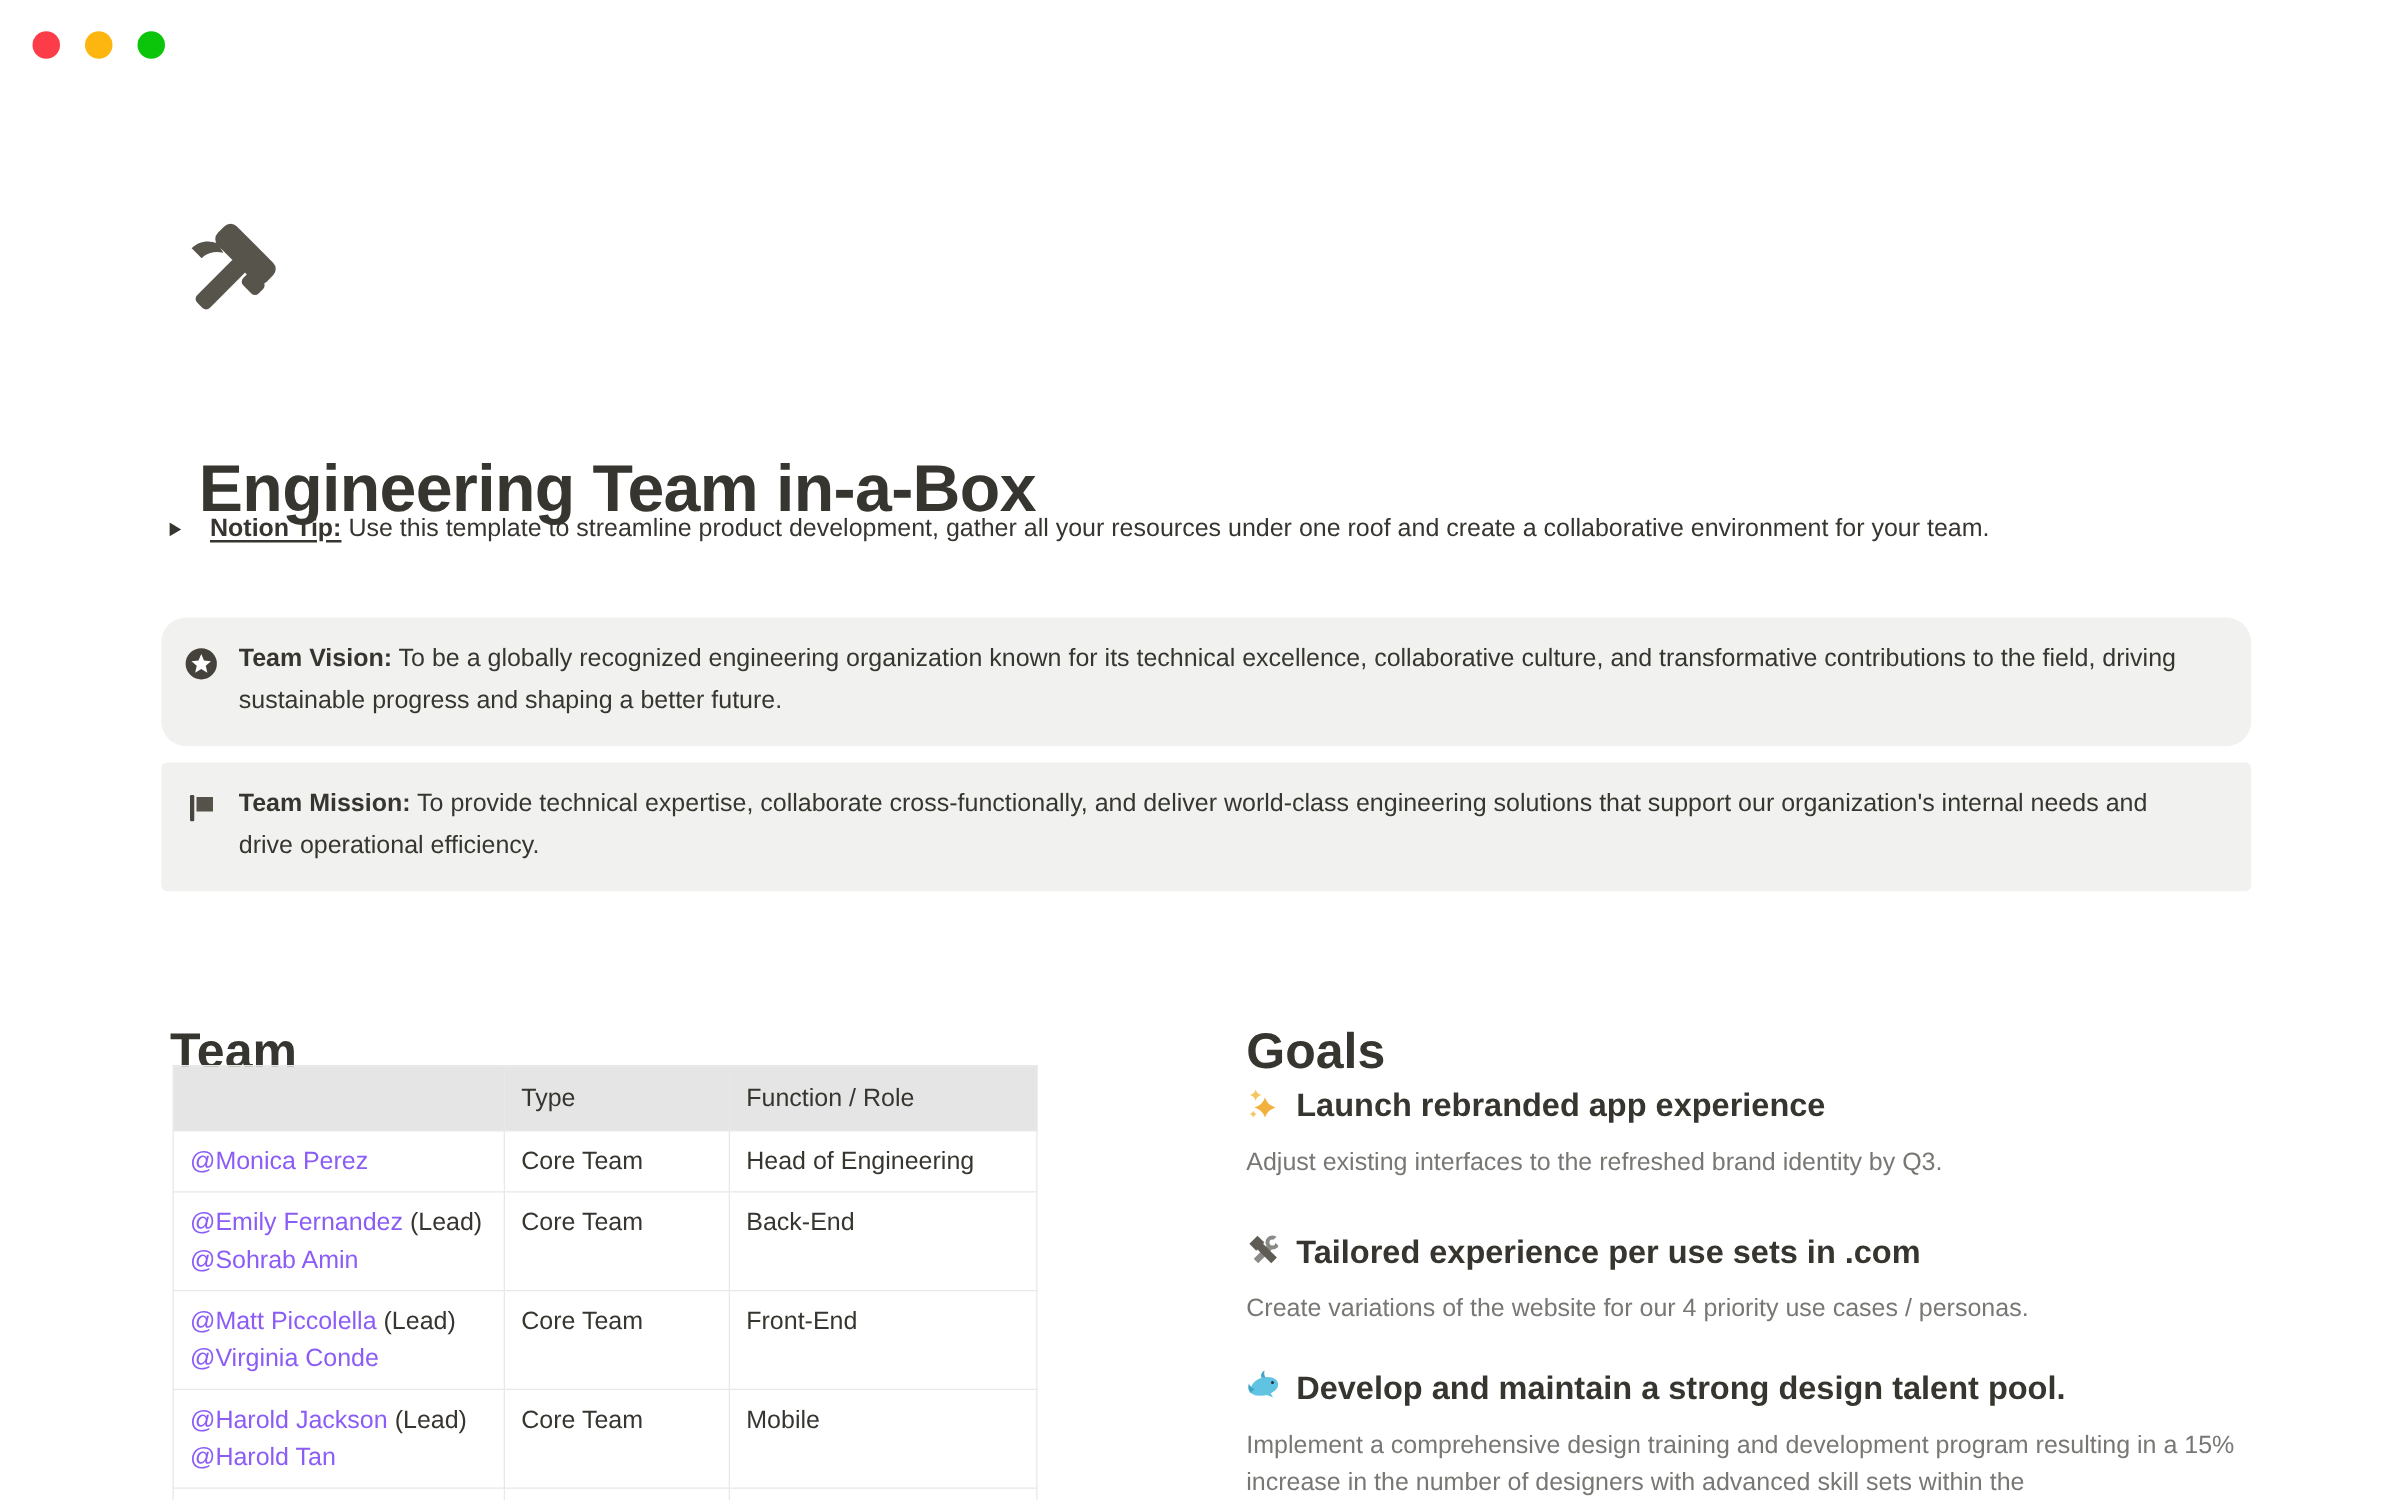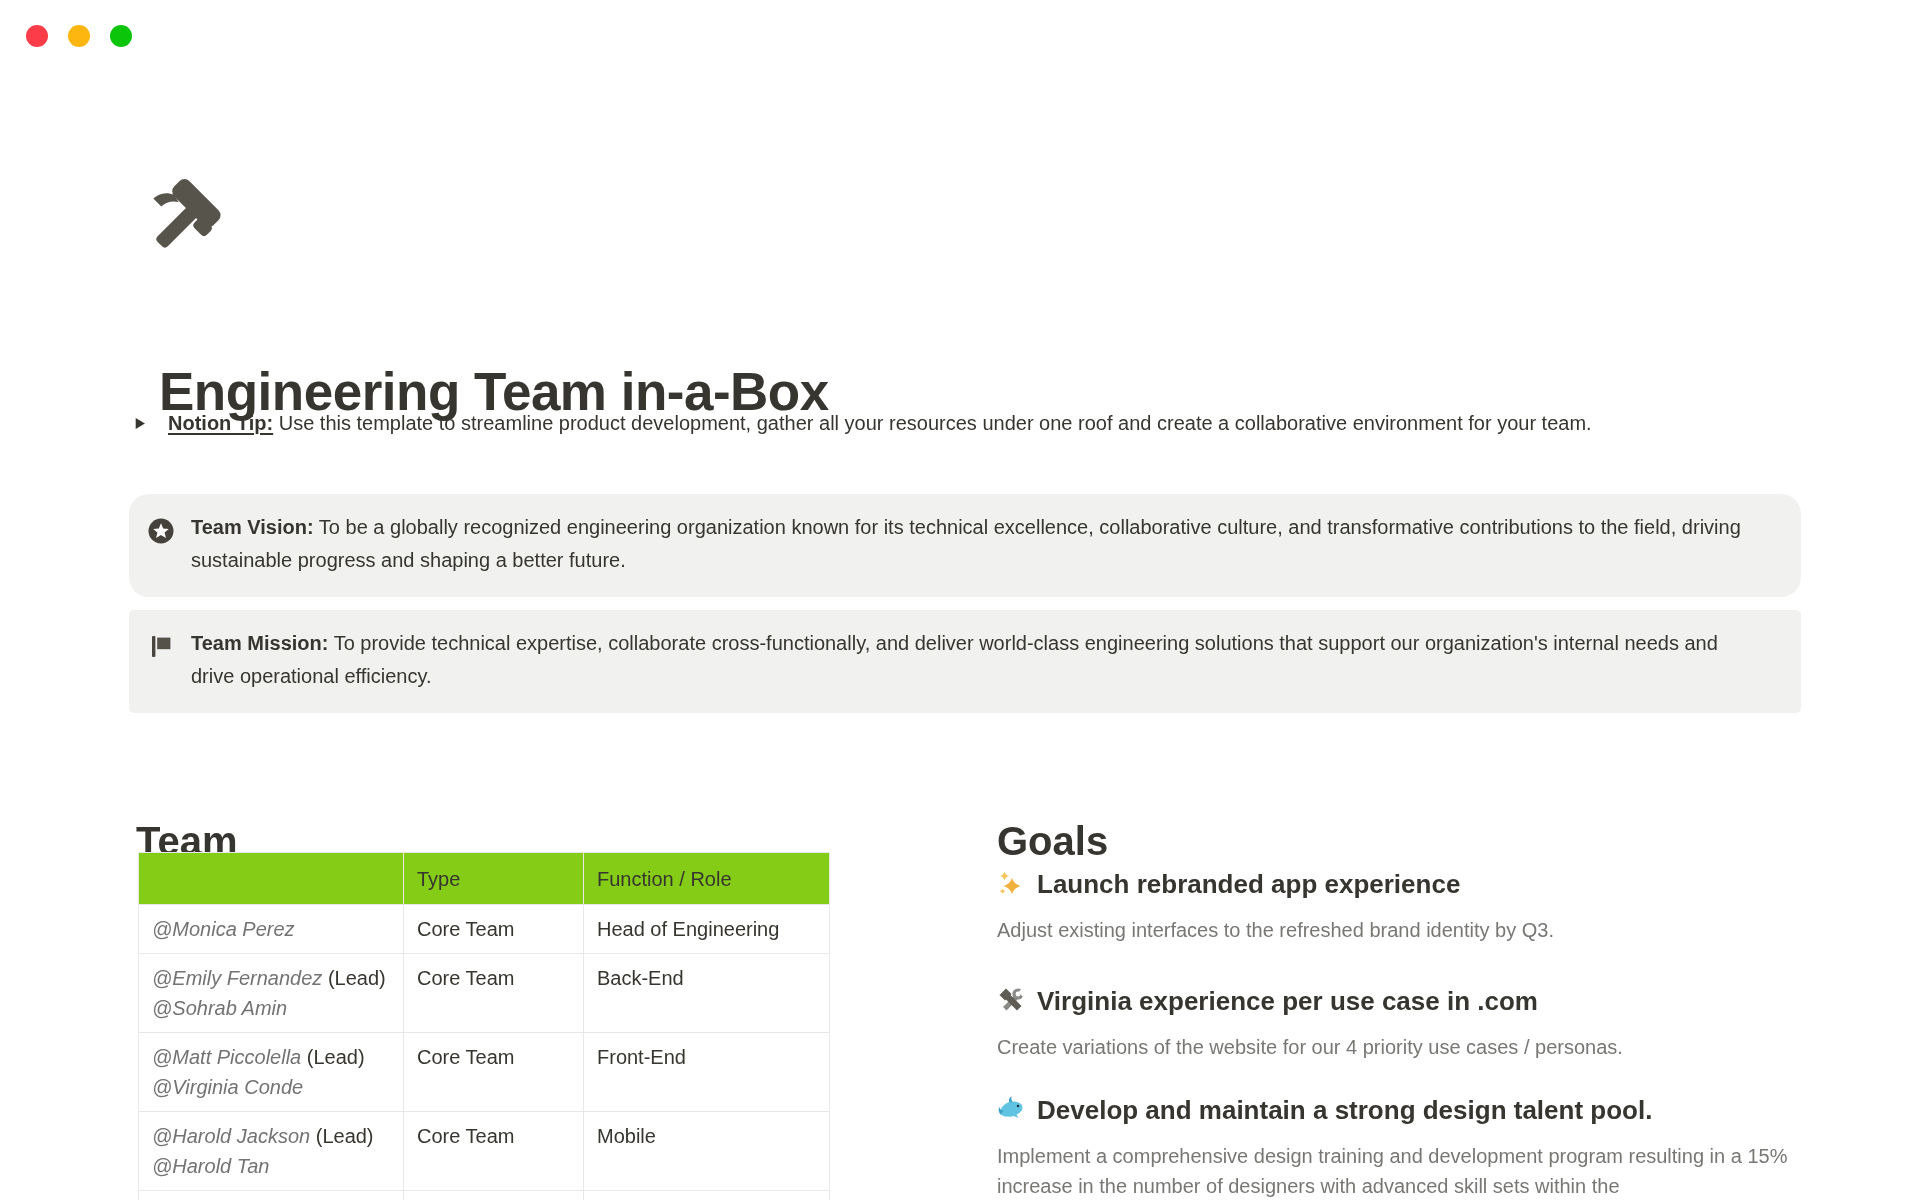--- a/index.html
+++ b/index.html
@@ -49,25 +49,25 @@
 
   
   .team-table{
     position:absolute;left:138px;top:852px;border-collapse:collapse;table-layout:fixed;
     font-size:20px;
   }
   .team-table th,.team-table td{
     border:1px solid #e8e8e6;vertical-align:top;text-align:left;
     padding:9px 13px;line-height:30px;font-weight:400;box-sizing:border-box;
   }
-  .team-table thead th{background:#84cc16;height:52px;vertical-align:middle;color:#37352f;margin-top:16px;}
+  .team-table thead th{background:#e5e5e5;height:52px;vertical-align:middle;color:#37352f;margin-top:16px;}
   .row-s{height:48px;}
   .row-d{height:74px;}
   .row-p{height:40px;}
-  .mention{color:#737373;font-style:italic;}
+  .mention{color:#8b5cf6;}
   .lead{color:#37352f;font-weight:400;}
 
   
   .goal{position:absolute;left:997px;width:800px;}
   .g1{top:869px;} .g2{top:986px;} .g3{top:1095px;}
   .goal-title{display:flex;align-items:flex-start;height:36px;font-size:26px;font-weight:700;}
   .goal-title .gicon{width:28px;height:28px;margin-right:12px;flex:0 0 28px;}
   .goal-desc{margin-top:10px;font-size:20px;line-height:30px;color:#787774;width:795px;}
 </style>
 </head>
@@ -197,21 +197,21 @@
     <span class="gicon">
       <svg width="28" height="28" viewBox="0 0 28 28">
         <path fill="#8a8a87" d="M6 21 L17 10 L20.5 13.5 L9.5 24.5 Z"></path>
         <circle cx="21" cy="8" r="5.6" fill="#8a8a87"></circle>
         <circle cx="21" cy="8" r="2.4" fill="#ffffff"></circle>
         <rect x="20" y="1" width="7" height="5.5" fill="#ffffff" transform="rotate(45 21 8)"></rect>
         <path fill="#5f5c55" d="M6 10.5 L10.5 6 L24.5 20 L20 24.5 Z"></path>
         <path fill="#5f5c55" d="M2.5 9 L9 2.5 L14.5 8 L8 14.5 Z"></path>
       </svg>
     </span>
-    <span>Virginia experience per use case in .com</span>
+    <span>Tailored experience per use sets in .com</span>
   </div>
   <div class="goal-desc">Create variations of the website for our 4 priority use cases / personas.</div>
 </div>
 
 <div class="goal g3">
   <div class="goal-title">
     <span class="gicon">
       <svg width="28" height="28" viewBox="0 0 28 28">
         <path fill="#60c3e2" d="M3 19 C3 11 10 6.5 17 6.5 C21.5 6.5 25.5 9 25.5 12.5 C25.5 15.5 23 18 19.5 19.5 L21.5 23 L16.5 21 C12 22.6 6.5 22 3 19 Z"></path>
         <path fill="#3fa3c4" d="M12 7.2 C11.4 4.6 12.4 2.4 14.6 1.3 C14 3.4 14.5 5.6 15.6 7 Z"></path>

